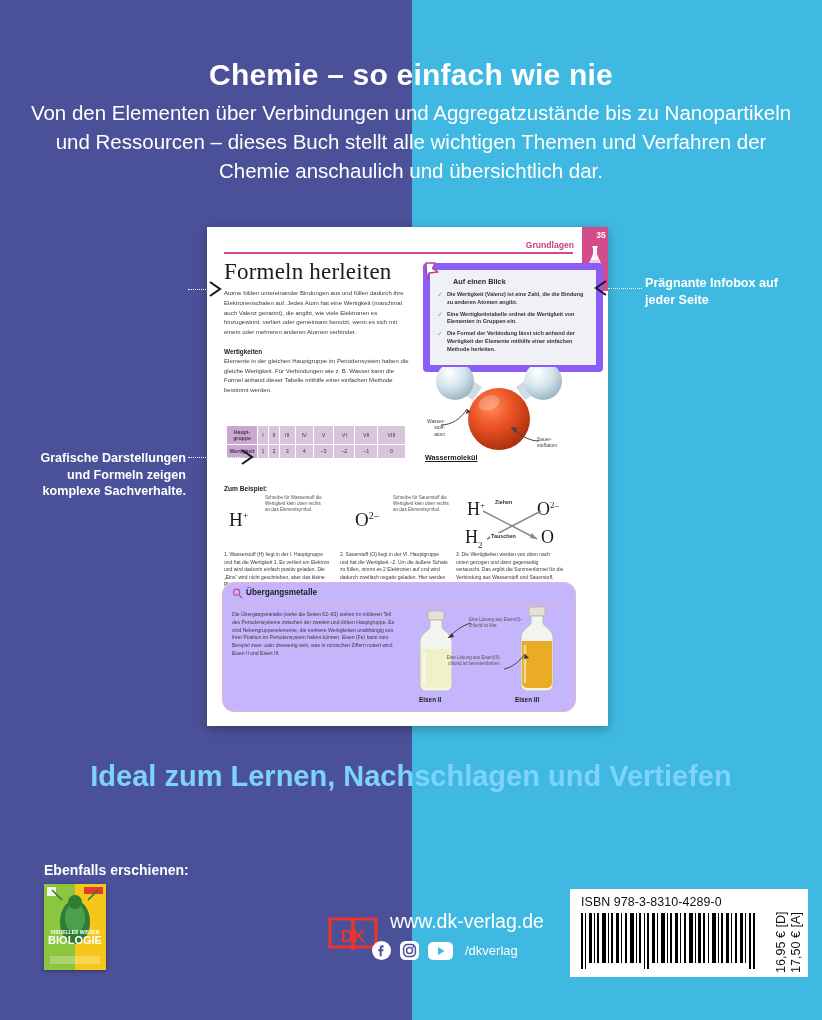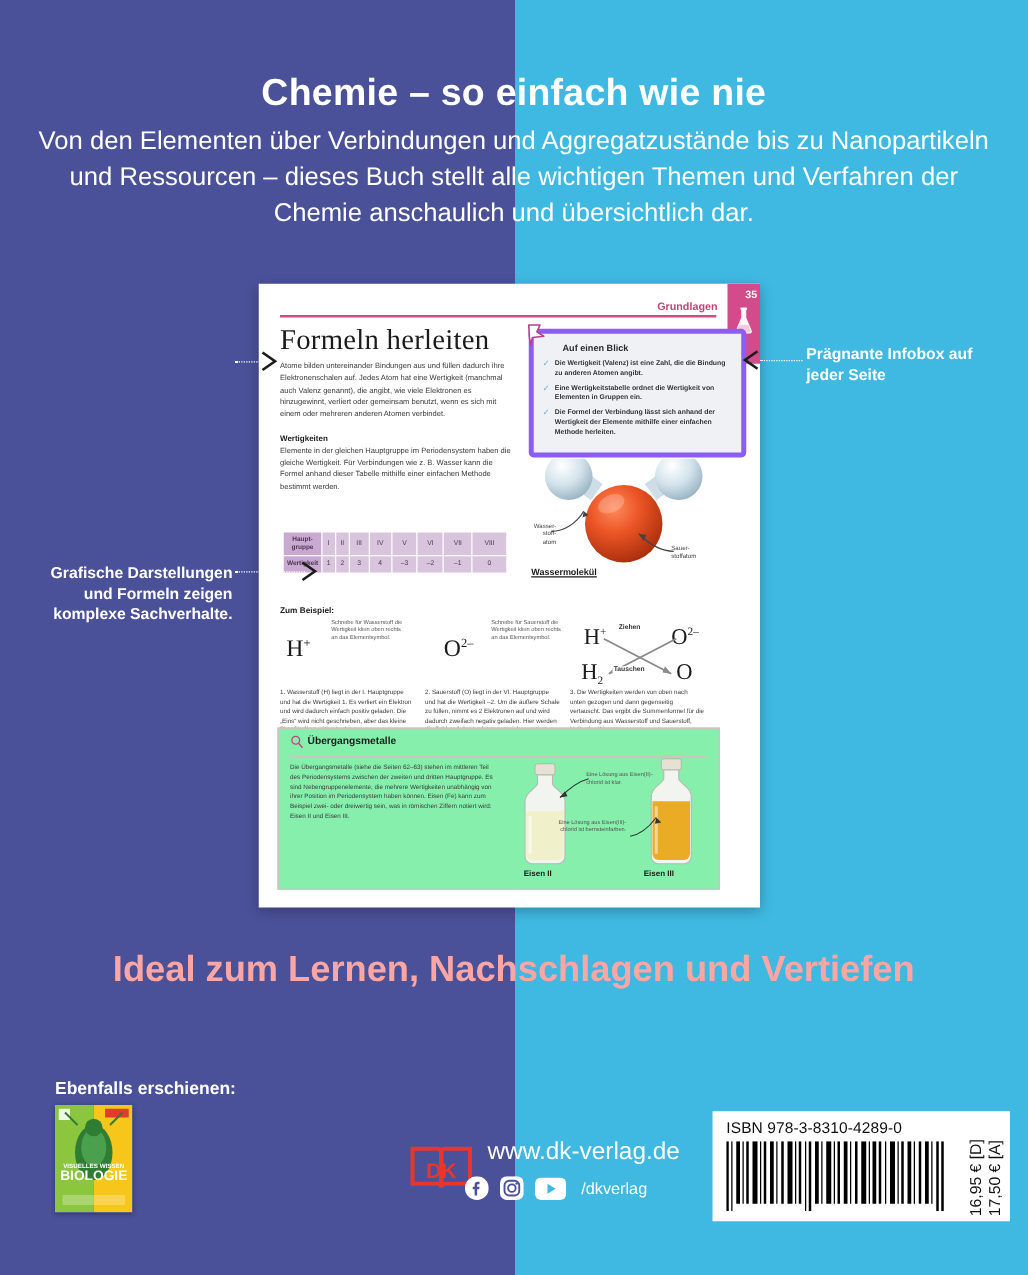--- a/index.html
+++ b/index.html
@@ -38,48 +38,48 @@
   .body-t{font-size:6.05px;line-height:1.62;color:#3a3a3a;text-align:left;}
   .sect-h{font-size:6.4px;font-weight:bold;color:#1b1b1b;margin:0 0 2px 0;}
 
   
   .vtab{position:absolute;left:19px;top:198px;width:180px;border-collapse:separate;border-spacing:1px;}
   .vtab td{background:#d9c4dd;color:#4a3550;font-size:5.4px;text-align:center;padding:3px 0;line-height:1.18;}
   .vtab td.hdr{background:#c9a9d1;font-weight:bold;width:30px;font-size:5.2px;}
 
   
   .infobox{position:absolute;left:216px;top:36px;width:152px;background:#f0f1f4;
-           border:4px solid #8b5cf6;border-radius:4px;padding:6px 7px 7px 7px;}
+           border:7px solid #8b5cf6;border-radius:4px;padding:6px 7px 7px 7px;}
   .infobox .ttl{font-size:7.3px;font-weight:bold;color:#2b2b2b;margin:1px 0 5px 16px;}
   .ib-item{display:flex;gap:4px;margin-bottom:4px;}
   .ib-item .ck{color:#7ea9d6;font-size:7px;line-height:1.25;flex:0 0 auto;}
   .ib-item .tx{font-size:5.5px;line-height:1.42;font-weight:bold;color:#333;}
   .pin{position:absolute;left:-8px;top:-10px;width:22px;height:22px;}
 
   
   .mol{position:absolute;left:212px;top:140px;width:160px;height:105px;}
   .mollabel{position:absolute;font-size:4.9px;color:#444;line-height:1.3;}
   .molname{position:absolute;font-size:7.2px;font-weight:bold;color:#1b1b1b;text-decoration:underline;}
 
   
   .zb{position:absolute;left:17px;top:258px;font-size:6.6px;font-weight:bold;color:#1b1b1b;}
   .formula{position:absolute;font-family:"Liberation Serif",serif;color:#1b1b1b;}
   .callout{position:absolute;font-size:4.55px;line-height:1.35;color:#555;}
   .numpara{position:absolute;font-size:5.0px;line-height:1.5;color:#3a3a3a;width:108px;}
 
   
   .panel{position:absolute;left:15px;top:355px;width:352px;height:128px;
-         border:1px solid #e3b7cb;border-radius:0;background:#86efac;}
+         border:1px solid #e3b7cb;border-radius:12px;background:#c4b5fd;}
   .panel-h{position:absolute;left:9px;top:5px;font-size:8.2px;font-weight:bold;color:#1b1b1b;}
   .panel-rule{position:absolute;left:9px;top:22px;width:334px;height:1px;background:#e3b7cb;}
   .panel-t{position:absolute;left:9px;top:28px;width:166px;font-size:5.05px;line-height:1.55;color:#3a3a3a;}
   .bottle-cap{position:absolute;font-size:6.4px;font-weight:bold;color:#1b1b1b;}
 
   
-  .tagline{position:absolute;left:0;top:760px;width:822px;text-align:center;color:#fca5a5;
+  .tagline{position:absolute;left:0;top:760px;width:822px;text-align:center;color:#7dd3fc;
            font-size:29px;font-weight:bold;z-index:6;}
 
   
   .ebenfalls{position:absolute;left:44px;top:862px;color:#fff;font-size:14px;font-weight:bold;z-index:6;}
   .thumb{position:absolute;left:44px;top:884px;width:62px;height:86px;z-index:6;
          box-shadow:0 1px 4px rgba(0,0,0,.35);overflow:hidden;}
   .dklogo{position:absolute;left:327px;top:915px;width:52px;height:40px;z-index:6;}
   .weburl{position:absolute;left:390px;top:910px;color:#fff;font-size:19.5px;z-index:6;}
   .social{position:absolute;left:372px;top:941px;display:flex;align-items:center;gap:9px;z-index:6;}
   .social .handle{color:#fff;font-size:13px;margin-left:3px;}

